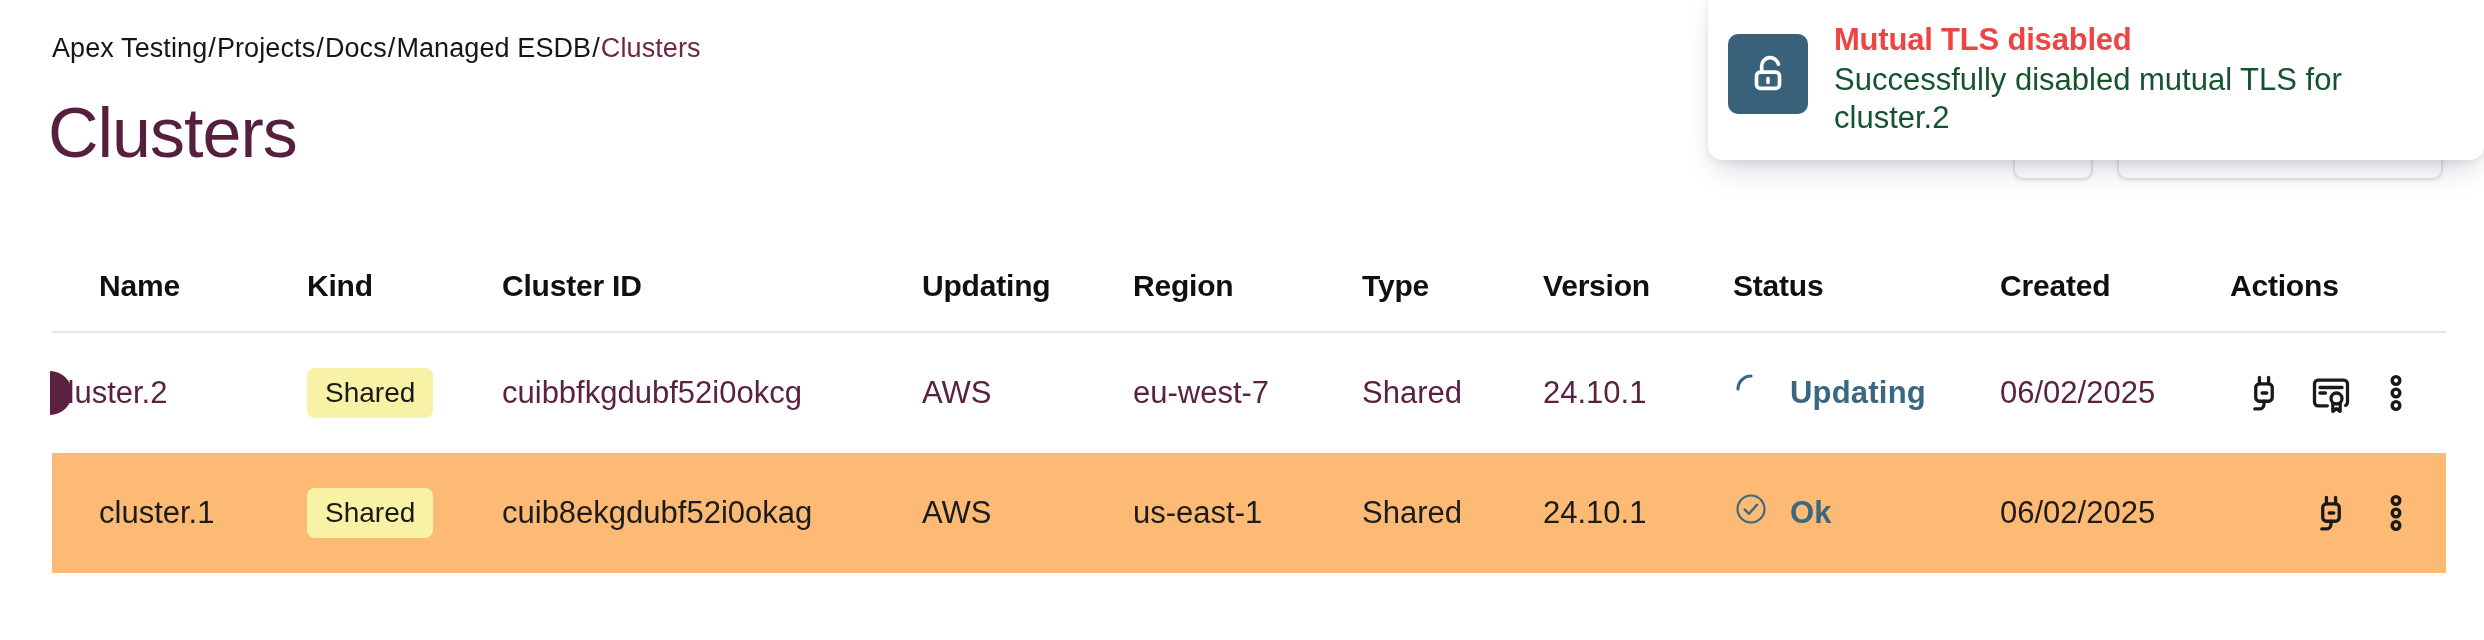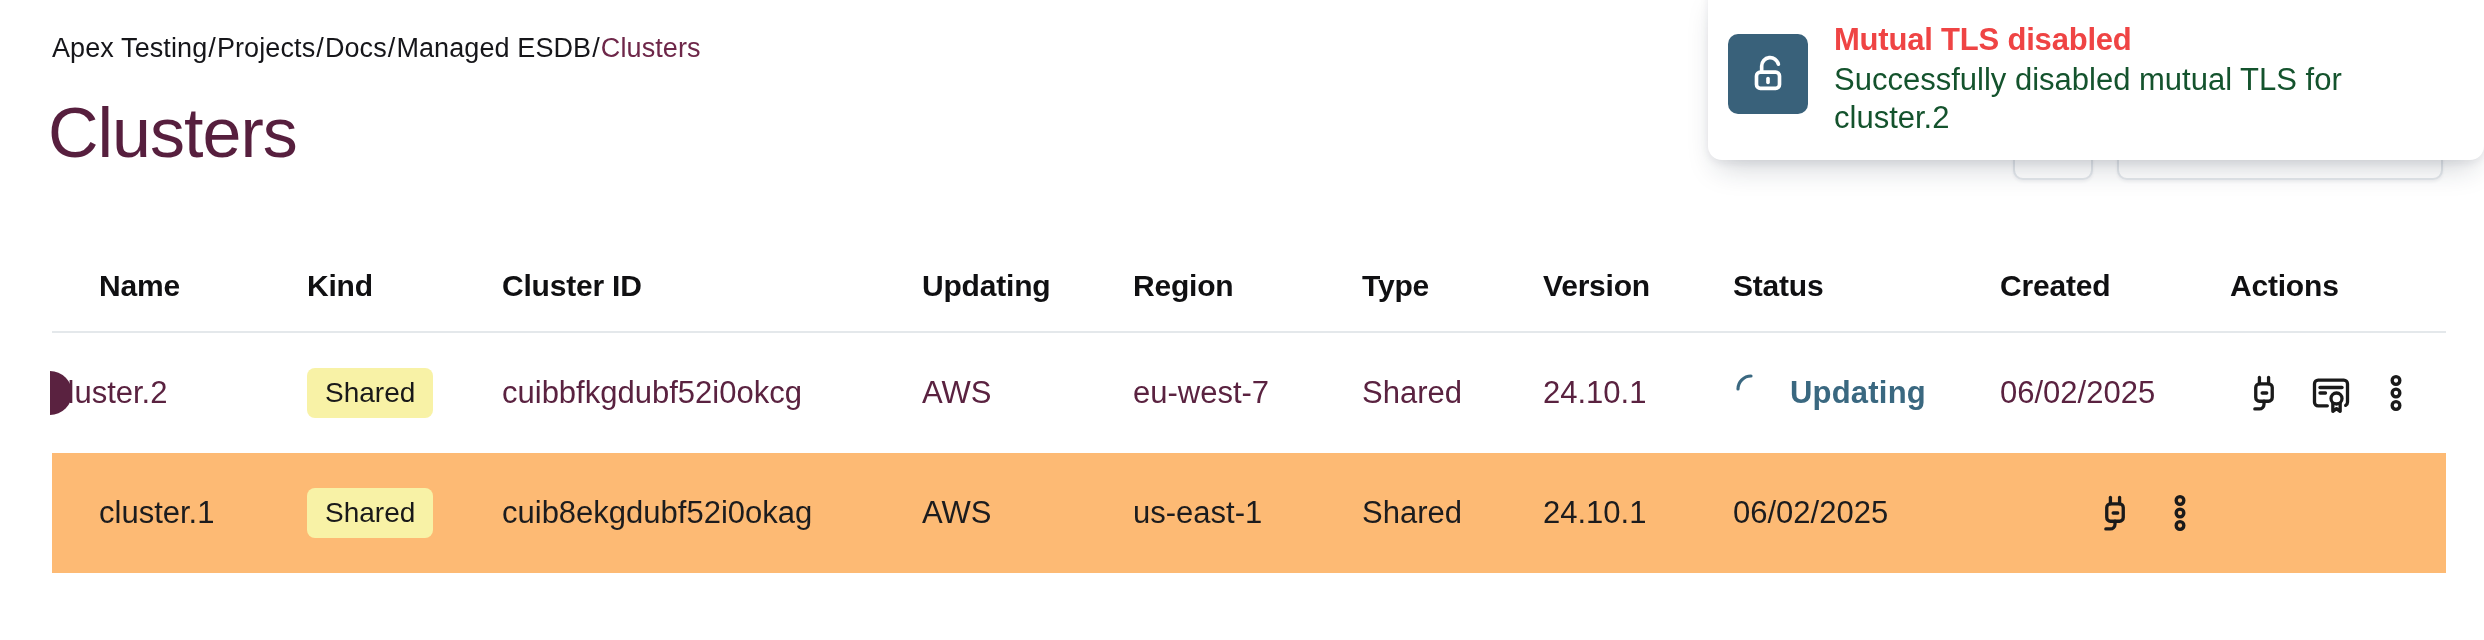--- a/index.html
+++ b/index.html
@@ -170,20 +170,29 @@
     </div>
 
     <div class="row grid striped">
       <div class="cell">cluster.1</div>
       <div class="cell"><span class="badge">Shared</span></div>
       <div class="cell">cuib8ekgdubf52i0okag</div>
       <div class="cell">AWS</div>
       <div class="cell">us-east-1</div>
       <div class="cell">Shared</div>
       <div class="cell">24.10.1</div>
+      <div class="cell status">
+        <span>
+          <svg width="36" height="36" viewBox="0 0 36 36" fill="none" stroke="#3a6880" stroke-linecap="round" stroke-linejoin="round">
+            <circle cx="18" cy="18" r="13.5" stroke-width="2.1"></circle>
+            <path d="M11.8 18.6l4.2 4.2 8-9" stroke-width="2.4"></path>
+          </svg>
+        </span>
+        <span>Ok</span>
+      </div>
       <div class="cell">06/02/2025</div>
       <div class="cell actions">
         <button class="action-btn">
           <svg width="44" height="44" viewBox="0 0 24 24" fill="none" stroke="#1a1a1a" stroke-width="1.8" stroke-linecap="round" stroke-linejoin="round">
             <path d="M9.5 3.5V7"></path>
               <path d="M14.5 3.5V7"></path>
             <rect x="7.5" y="7" width="9" height="9.5" rx="2"></rect>
             <path d="M11 12h2.5"></path>
             <path d="M12 16.5v1.6a2.6 2.6 0 0 1-2.6 2.6H7"></path>
           </svg>

